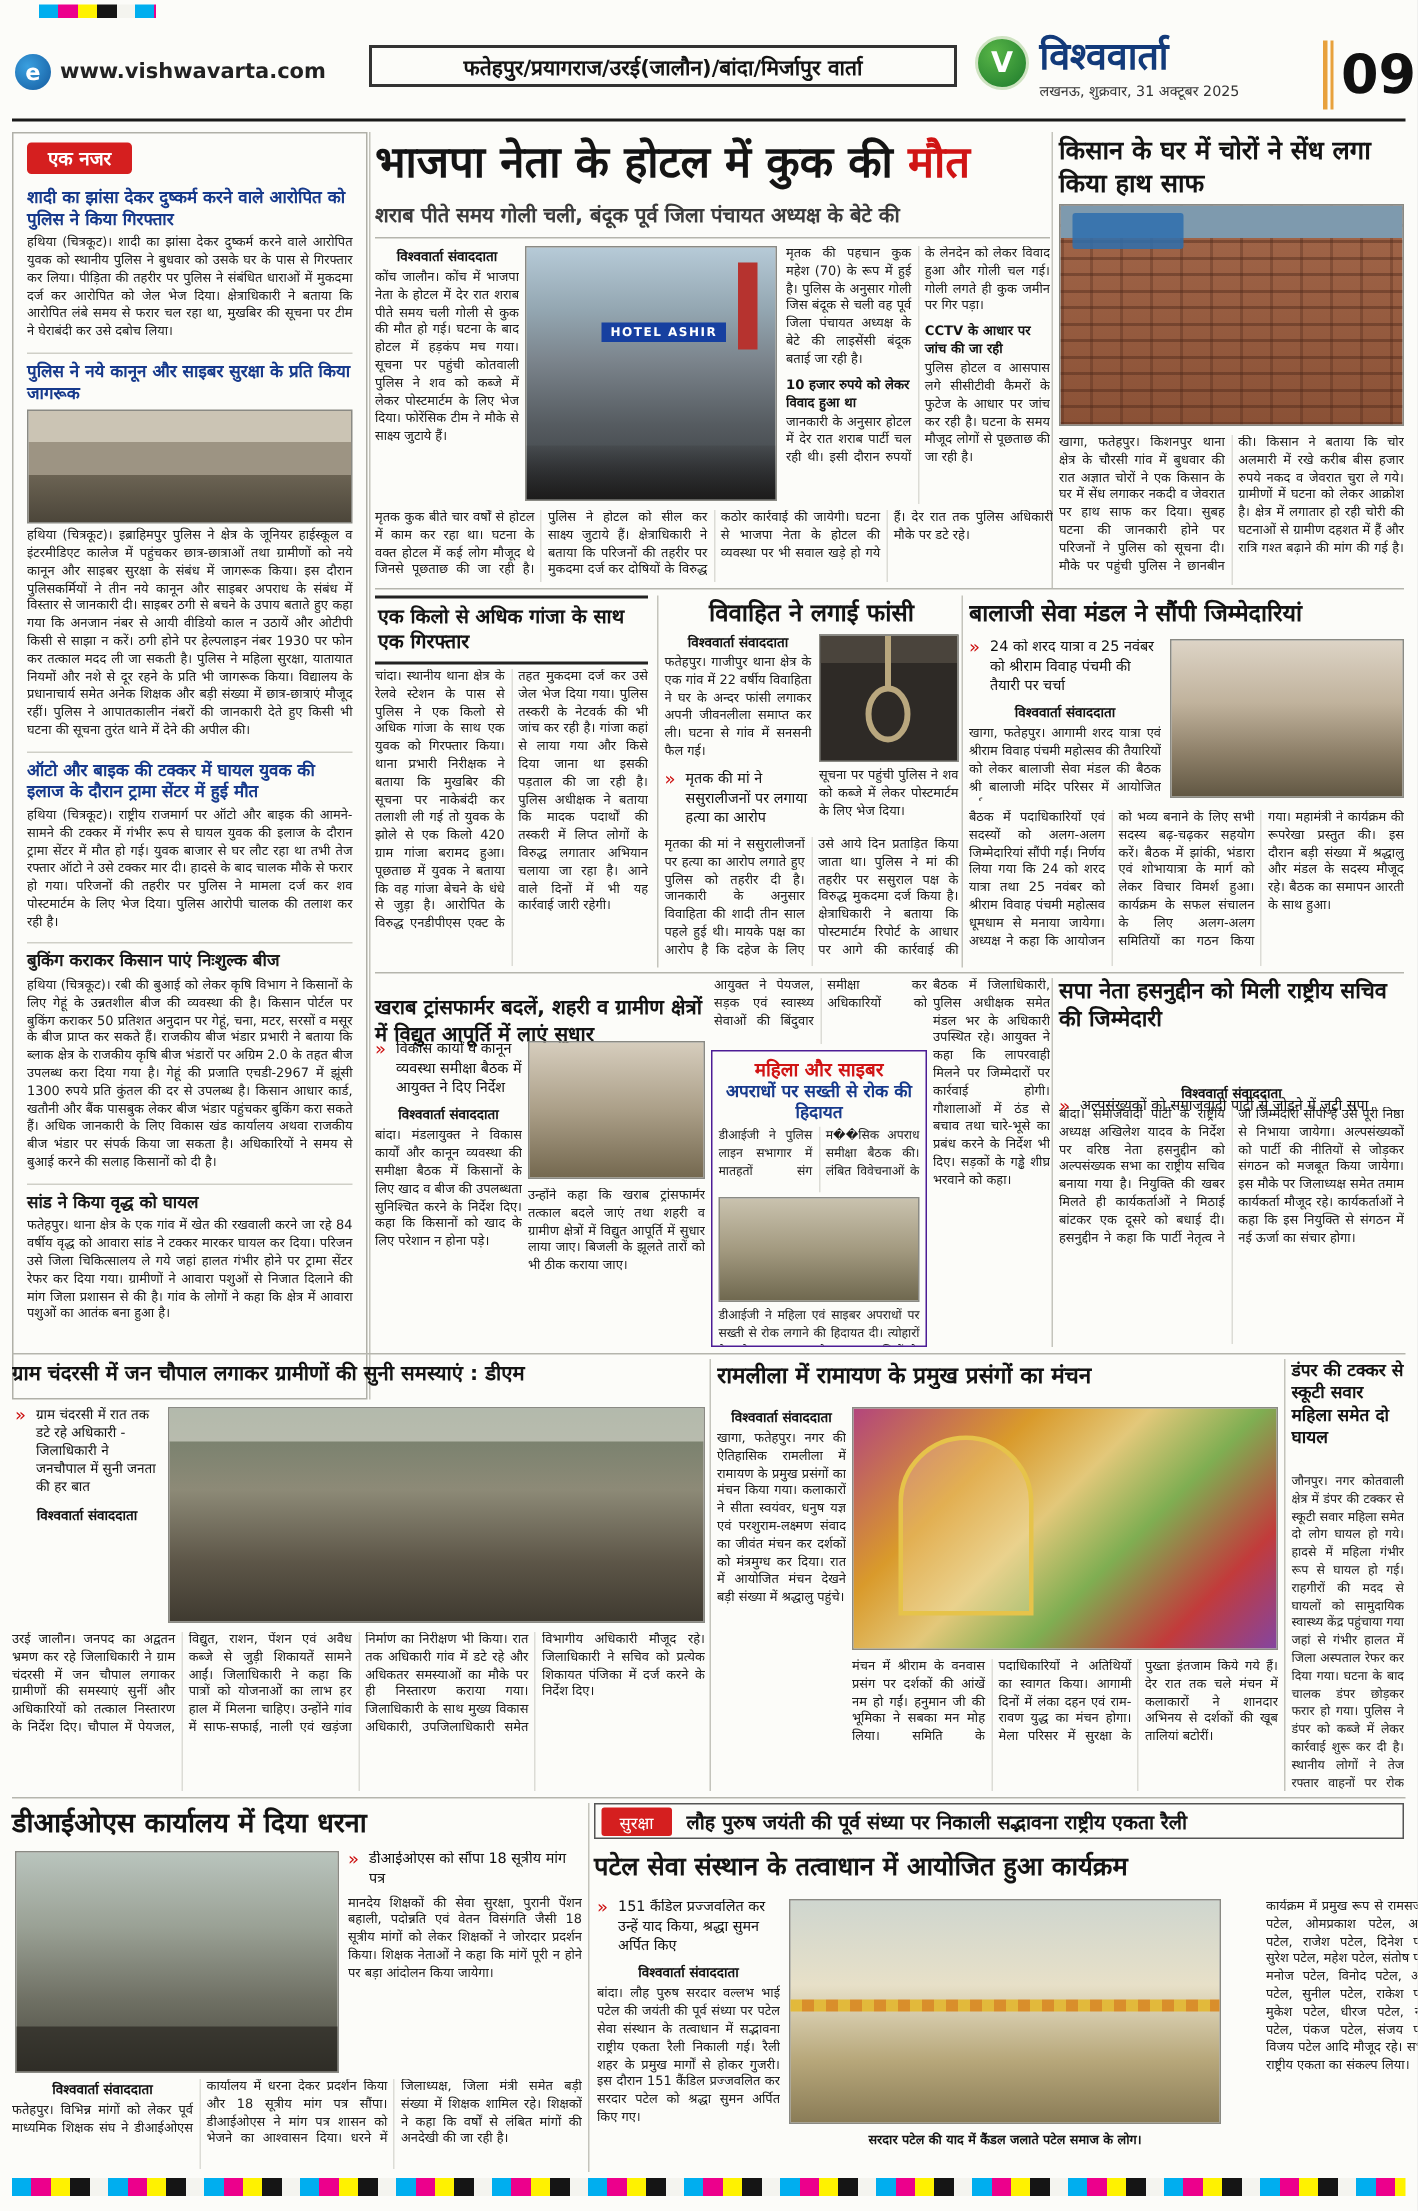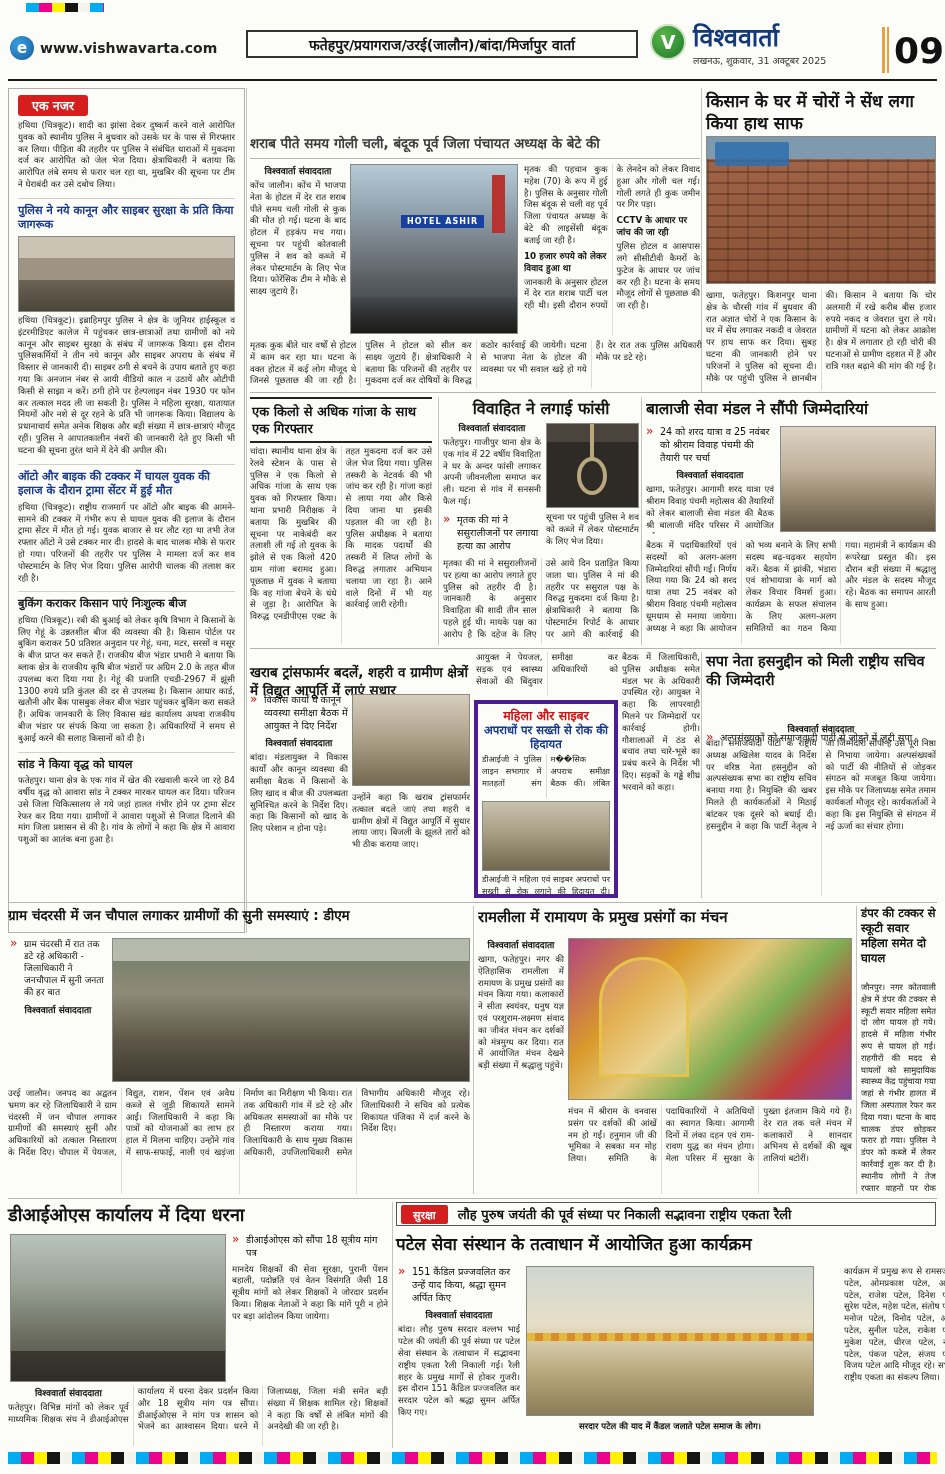--- a/index.html
+++ b/index.html
@@ -58,20 +58,21 @@
     <div style="width:3px;height:46px;background:#e8a13d;margin-right:2px;"></div>
     <div style="width:2px;height:46px;background:#e8a13d;margin-right:5px;"></div>
     <span style="font-size:36px;font-weight:bold;color:#111;">09</span>
   </div>
   <div class="abs" style="left:8px;top:79px;width:929px;height:2px;background:#1a1a1a;"></div>
 
   <div class="abs" id="sidebar">
     <div class="tag"><span>एक नजर</span></div>
 
     <div>
+      <div class="shead blue">शादी का झांसा देकर दुष्कर्म करने वाले आरोपित को पुलिस ने किया गिरफ्तार</div>
       <div class="bt">हथिया (चित्रकूट)। शादी का झांसा देकर दुष्कर्म करने वाले आरोपित युवक को स्थानीय पुलिस ने बुधवार को उसके घर के पास से गिरफ्तार कर लिया। पीड़िता की तहरीर पर पुलिस ने संबंधित धाराओं में मुकदमा दर्ज कर आरोपित को जेल भेज दिया। क्षेत्राधिकारी ने बताया कि आरोपित लंबे समय से फरार चल रहा था, मुखबिर की सूचना पर टीम ने घेराबंदी कर उसे दबोच लिया।</div>
     </div>
     <div class="sdiv"></div>
 
     <div>
       <div class="shead blue">पुलिस ने नये कानून और साइबर सुरक्षा के प्रति किया जागरूक</div>
       <div class="sphoto" style="background:linear-gradient(180deg,#cbc4b4 0%,#cbc4b4 28%,#9d9483 28%,#9d9483 58%,#6b6353 58%,#4c463a 100%);"></div>
       <div class="bt">हथिया (चित्रकूट)। इब्राहिमपुर पुलिस ने क्षेत्र के जूनियर हाईस्कूल व इंटरमीडिएट कालेज में पहुंचकर छात्र-छात्राओं तथा ग्रामीणों को नये कानून और साइबर सुरक्षा के संबंध में जागरूक किया। इस दौरान पुलिसकर्मियों ने तीन नये कानून और साइबर अपराध के संबंध में विस्तार से जानकारी दी। साइबर ठगी से बचने के उपाय बताते हुए कहा गया कि अनजान नंबर से आयी वीडियो काल न उठायें और ओटीपी किसी से साझा न करें। ठगी होने पर हेल्पलाइन नंबर 1930 पर फोन कर तत्काल मदद ली जा सकती है। पुलिस ने महिला सुरक्षा, यातायात नियमों और नशे से दूर रहने के प्रति भी जागरूक किया। विद्यालय के प्रधानाचार्य समेत अनेक शिक्षक और बड़ी संख्या में छात्र-छात्राएं मौजूद रहीं। पुलिस ने आपातकालीन नंबरों की जानकारी देते हुए किसी भी घटना की सूचना तुरंत थाने में देने की अपील की।</div>
     </div>
     <div class="sdiv"></div>
@@ -100,20 +101,24 @@
   <div class="vline" style="left:438px;top:397px;height:248px;"></div>
   <div class="vline" style="left:641px;top:397px;height:248px;"></div>
   <div class="hline" style="left:250px;top:648px;width:686px;"></div>
   <div class="vline" style="left:701px;top:652px;height:246px;"></div>
   <div class="hline" style="left:8px;top:902px;width:929px;"></div>
   <div class="vline" style="left:473px;top:906px;height:288px;"></div>
   <div class="vline" style="left:856px;top:906px;height:288px;"></div>
   <div class="hline" style="left:8px;top:1198px;width:929px;"></div>
   <div class="vline" style="left:392px;top:1202px;height:246px;"></div>
 
+  <div class="abs" style="left:250px;top:90px;width:452px;font-size:29px;font-weight:bold;line-height:36px;">
+    <span>भाजपा नेता के होटल में कुक की</span>
+    <span style="color:#d01414;">मौत</span>
+  </div>
   <div class="abs" style="left:250px;top:134px;width:452px;font-size:13.5px;font-weight:bold;color:#3c3c3c;">शराब पीते समय गोली चली, बंदूक पूर्व जिला पंचायत अध्यक्ष के बेटे की</div>
   <div class="hline" style="left:250px;top:158px;width:450px;"></div>
   <div class="abs ovh" style="left:250px;top:164px;width:96px;height:170px;">
     <div class="byline">विश्ववार्ता संवाददाता</div>
     <div class="bt">कोंच जालौन। कोंच में भाजपा नेता के होटल में देर रात शराब पीते समय चली गोली से कुक की मौत हो गई। घटना के बाद होटल में हड़कंप मच गया। सूचना पर पहुंची कोतवाली पुलिस ने शव को कब्जे में लेकर पोस्टमार्टम के लिए भेज दिया। फोरेंसिक टीम ने मौके से साक्ष्य जुटाये हैं।</div>
   </div>
   <div class="photo" style="left:350px;top:164px;width:168px;height:170px;background:linear-gradient(180deg,#b6cad7 0%,#93a6b1 25%,#7b848c 45%,#565c61 70%,#35383c 100%);">
     <div style="position:absolute;left:50px;top:50px;background:#1740a0;color:#fff;font-size:8px;font-weight:bold;padding:2px 6px;letter-spacing:1px;">HOTEL ASHIR</div>
     <div style="position:absolute;left:0;bottom:0;width:100%;height:36px;background:linear-gradient(180deg,rgba(20,18,16,0.1),rgba(20,18,16,0.75));"></div>
     <div style="position:absolute;right:12px;top:10px;width:13px;height:58px;background:#b6332f;"></div>
@@ -165,21 +170,21 @@
   <div class="abs ovh" style="left:250px;top:694px;width:98px;height:204px;">
     <div class="bullet">विकास कार्यों व कानून व्यवस्था समीक्षा बैठक में आयुक्त ने दिए निर्देश</div>
     <div class="byline" style="margin-top:4px;">विश्ववार्ता संवाददाता</div>
     <div class="bt">बांदा। मंडलायुक्त ने विकास कार्यों और कानून व्यवस्था की समीक्षा बैठक में किसानों के लिए खाद व बीज की उपलब्धता सुनिश्चित करने के निर्देश दिए। कहा कि किसानों को खाद के लिए परेशान न होना पड़े।</div>
   </div>
   <div class="photo" style="left:352px;top:694px;width:118px;height:92px;background:linear-gradient(180deg,#d6cdbd 0%,#ab9f88 50%,#74684f 100%);"></div>
   <div class="abs ovh bt" style="left:352px;top:792px;width:118px;height:106px;">उन्होंने कहा कि खराब ट्रांसफार्मर तत्काल बदले जाएं तथा शहरी व ग्रामीण क्षेत्रों में विद्युत आपूर्ति में सुधार लाया जाए। बिजली के झूलते तारों को भी ठीक कराया जाए।</div>
   <div class="abs ovh cols2 bt" style="left:476px;top:652px;width:142px;height:44px;">आयुक्त ने पेयजल, सड़क एवं स्वास्थ्य सेवाओं की बिंदुवार समीक्षा कर अधिकारियों को समयबद्ध निस्तारण के निर्देश दिए।</div>
   <div class="abs ovh bt" style="left:622px;top:652px;width:78px;height:246px;">बैठक में जिलाधिकारी, पुलिस अधीक्षक समेत मंडल भर के अधिकारी उपस्थित रहे। आयुक्त ने कहा कि लापरवाही मिलने पर जिम्मेदारों पर कार्रवाई होगी। गौशालाओं में ठंड से बचाव तथा चारे-भूसे का प्रबंध करने के निर्देश भी दिए। सड़कों के गड्ढे शीघ्र भरवाने को कहा।</div>
 
-  <div class="abs ovh" style="left:474px;top:700px;width:144px;height:198px;border:4px solid #4c1d95;padding:4px;">
+  <div class="abs ovh" style="left:474px;top:700px;width:144px;height:198px;border:1px solid #4c1d95;padding:4px;">
     <div style="text-align:center;font-size:12.5px;font-weight:bold;line-height:15px;color:#d01414;">महिला और साइबर</div>
     <div style="text-align:center;font-size:11.5px;font-weight:bold;line-height:14px;color:#173a8c;margin-bottom:3px;">अपराधों पर सख्ती से रोक की हिदायत</div>
     <div class="cols2 bt" style="height:44px;overflow:hidden;font-size:8.2px;">डीआईजी ने पुलिस लाइन सभागार में मातहतों संग म��सिक अपराध समीक्षा बैठक की। लंबित विवेचनाओं के शीघ्र निस्तारण के निर्देश दिए।</div>
     <div style="width:100%;height:70px;border:1px solid #8a8a84;margin:3px 0;background:linear-gradient(180deg,#c9c2ae 0%,#a39a80 50%,#6f684f 100%);"></div>
     <div class="bt" style="font-size:8.2px;">डीआईजी ने महिला एवं साइबर अपराधों पर सख्ती से रोक लगाने की हिदायत दी। त्योहारों के मद्देनजर गश्त बढ़ाने तथा अपराधियों के विरुद्ध प्रभावी कार्रवाई के निर्देश दिए। बैठक में पुलिस अधीक्षक समेत राजपत्रित अधिकारी मौजूद रहे।</div>
   </div>
 
   <div class="abs" style="left:706px;top:652px;width:230px;font-size:14.5px;font-weight:bold;line-height:19px;">सपा नेता हसनुद्दीन को मिली राष्ट्रीय सचिव की जिम्मेदारी</div>
   <div class="abs bullet" style="left:706px;top:694px;width:230px;">अल्पसंख्यकों को समाजवादी पार्टी से जोड़ने में जुटी सपा</div>
   <div class="abs byline" style="left:706px;top:722px;width:230px;">विश्ववार्ता संवाददाता</div>
@@ -215,21 +220,21 @@
   <div class="abs ovh" style="left:232px;top:1234px;width:156px;height:148px;">
     <div class="bullet">डीआईओएस को सौंपा 18 सूत्रीय मांग पत्र</div>
     <div class="bt" style="margin-top:4px;">मानदेय शिक्षकों की सेवा सुरक्षा, पुरानी पेंशन बहाली, पदोन्नति एवं वेतन विसंगति जैसी 18 सूत्रीय मांगों को लेकर शिक्षकों ने जोरदार प्रदर्शन किया। शिक्षक नेताओं ने कहा कि मांगें पूरी न होने पर बड़ा आंदोलन किया जायेगा।</div>
   </div>
   <div class="abs ovh cols3" style="left:8px;top:1386px;width:380px;height:60px;">
     <div class="byline">विश्ववार्ता संवाददाता</div>
     <div class="bt">फतेहपुर। विभिन्न मांगों को लेकर पूर्व माध्यमिक शिक्षक संघ ने डीआईओएस कार्यालय में धरना देकर प्रदर्शन किया और 18 सूत्रीय मांग पत्र सौंपा। डीआईओएस ने मांग पत्र शासन को भेजने का आश्वासन दिया। धरने में जिलाध्यक्ष, जिला मंत्री समेत बड़ी संख्या में शिक्षक शामिल रहे। शिक्षकों ने कहा कि वर्षों से लंबित मांगों की अनदेखी की जा रही है।</div>
   </div>
 
   <div class="abs" style="left:396px;top:1202px;width:540px;height:24px;border:1px solid #555;display:flex;align-items:center;gap:10px;padding:0 4px;">
-    <span style="background:#d51f1f;color:#fff;font-weight:bold;font-size:11px;padding:2px 12px;border-radius:2px;">सुरक्षा</span>
+    <span style="background:#d51f1f;color:#fff;font-weight:normal;font-size:11px;padding:2px 12px;border-radius:2px;">सुरक्षा</span>
     <span style="font-size:13px;font-weight:bold;">लौह पुरुष जयंती की पूर्व संध्या पर निकाली सद्भावना राष्ट्रीय एकता रैली</span>
   </div>
 
   <div class="abs" style="left:396px;top:1232px;width:540px;font-size:17px;font-weight:bold;">पटेल सेवा संस्थान के तत्वाधान में आयोजित हुआ कार्यक्रम</div>
   <div class="abs ovh" style="left:398px;top:1266px;width:122px;height:180px;">
     <div class="bullet">151 कैंडिल प्रज्जवलित कर उन्हें याद किया, श्रद्धा सुमन अर्पित किए</div>
     <div class="byline" style="margin-top:4px;">विश्ववार्ता संवाददाता</div>
     <div class="bt">बांदा। लौह पुरुष सरदार वल्लभ भाई पटेल की जयंती की पूर्व संध्या पर पटेल सेवा संस्थान के तत्वाधान में सद्भावना राष्ट्रीय एकता रैली निकाली गई। रैली शहर के प्रमुख मार्गों से होकर गुजरी। इस दौरान 151 कैंडिल प्रज्जवलित कर सरदार पटेल को श्रद्धा सुमन अर्पित किए गए।</div>
   </div>
   <div class="photo" style="left:526px;top:1266px;width:288px;height:150px;background:linear-gradient(180deg,#cfd6cf 0%,#e7e0c8 38%,#b7a77a 72%,#8a7c57 100%);">

